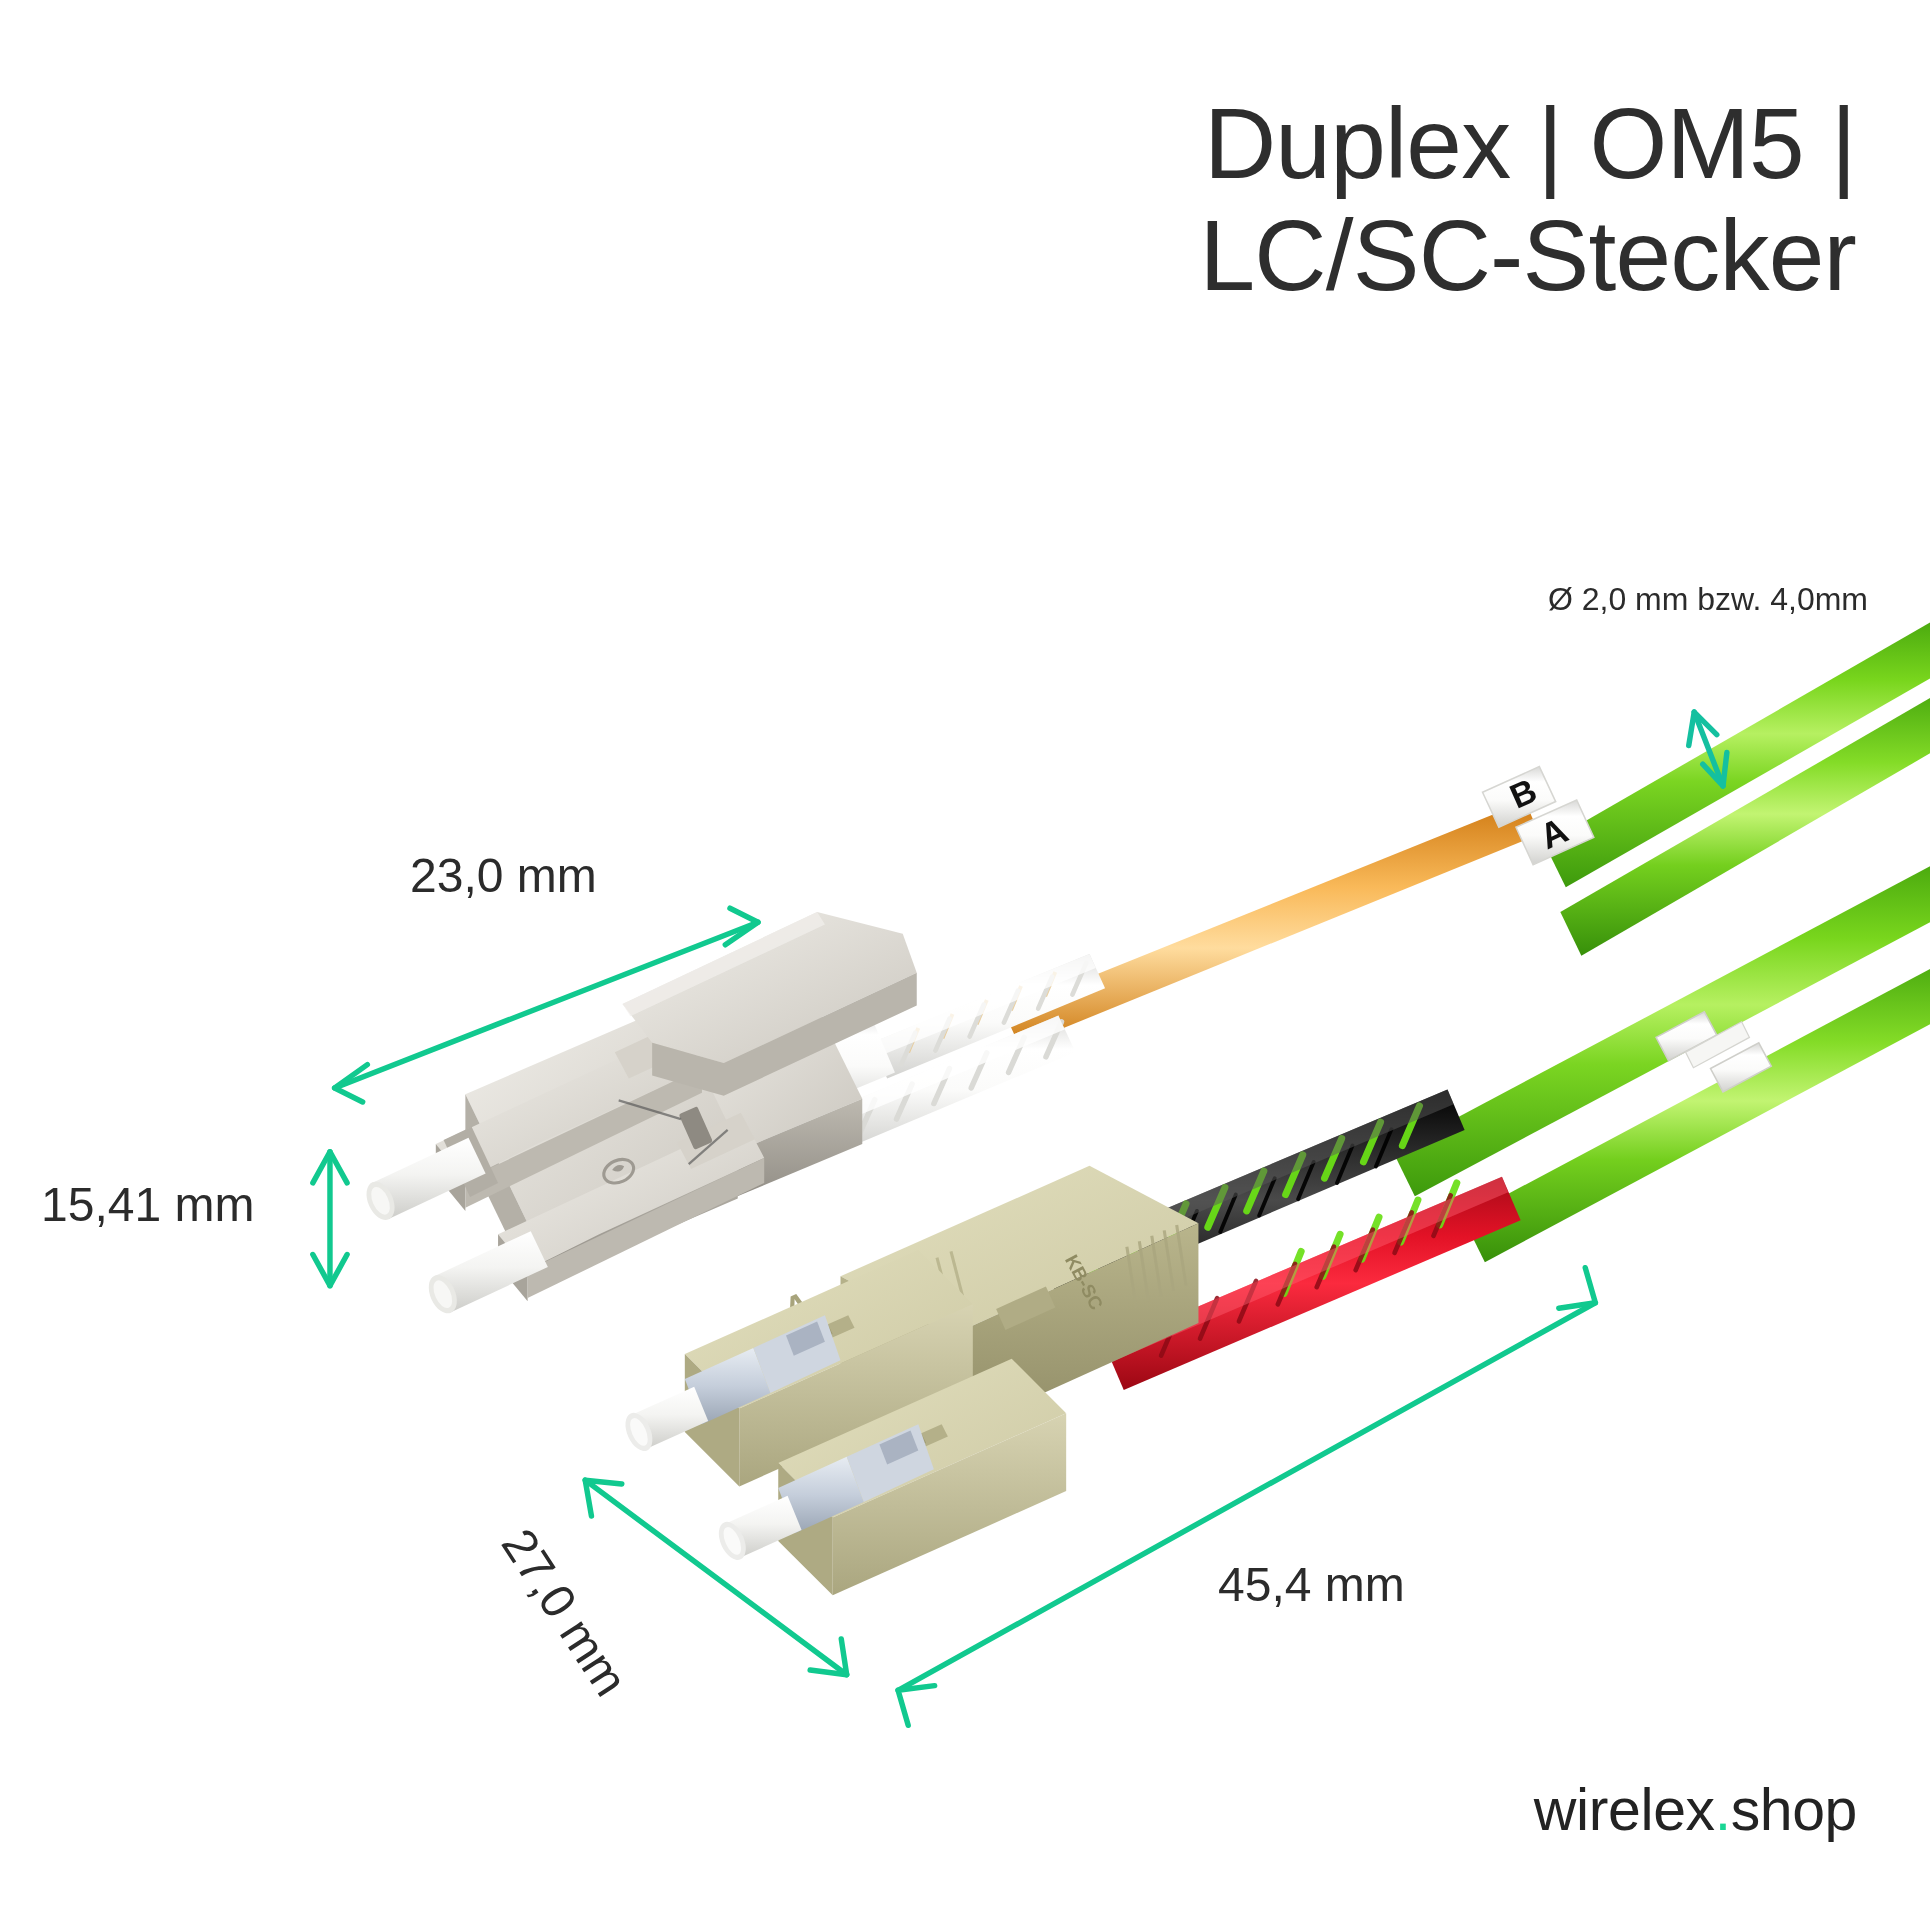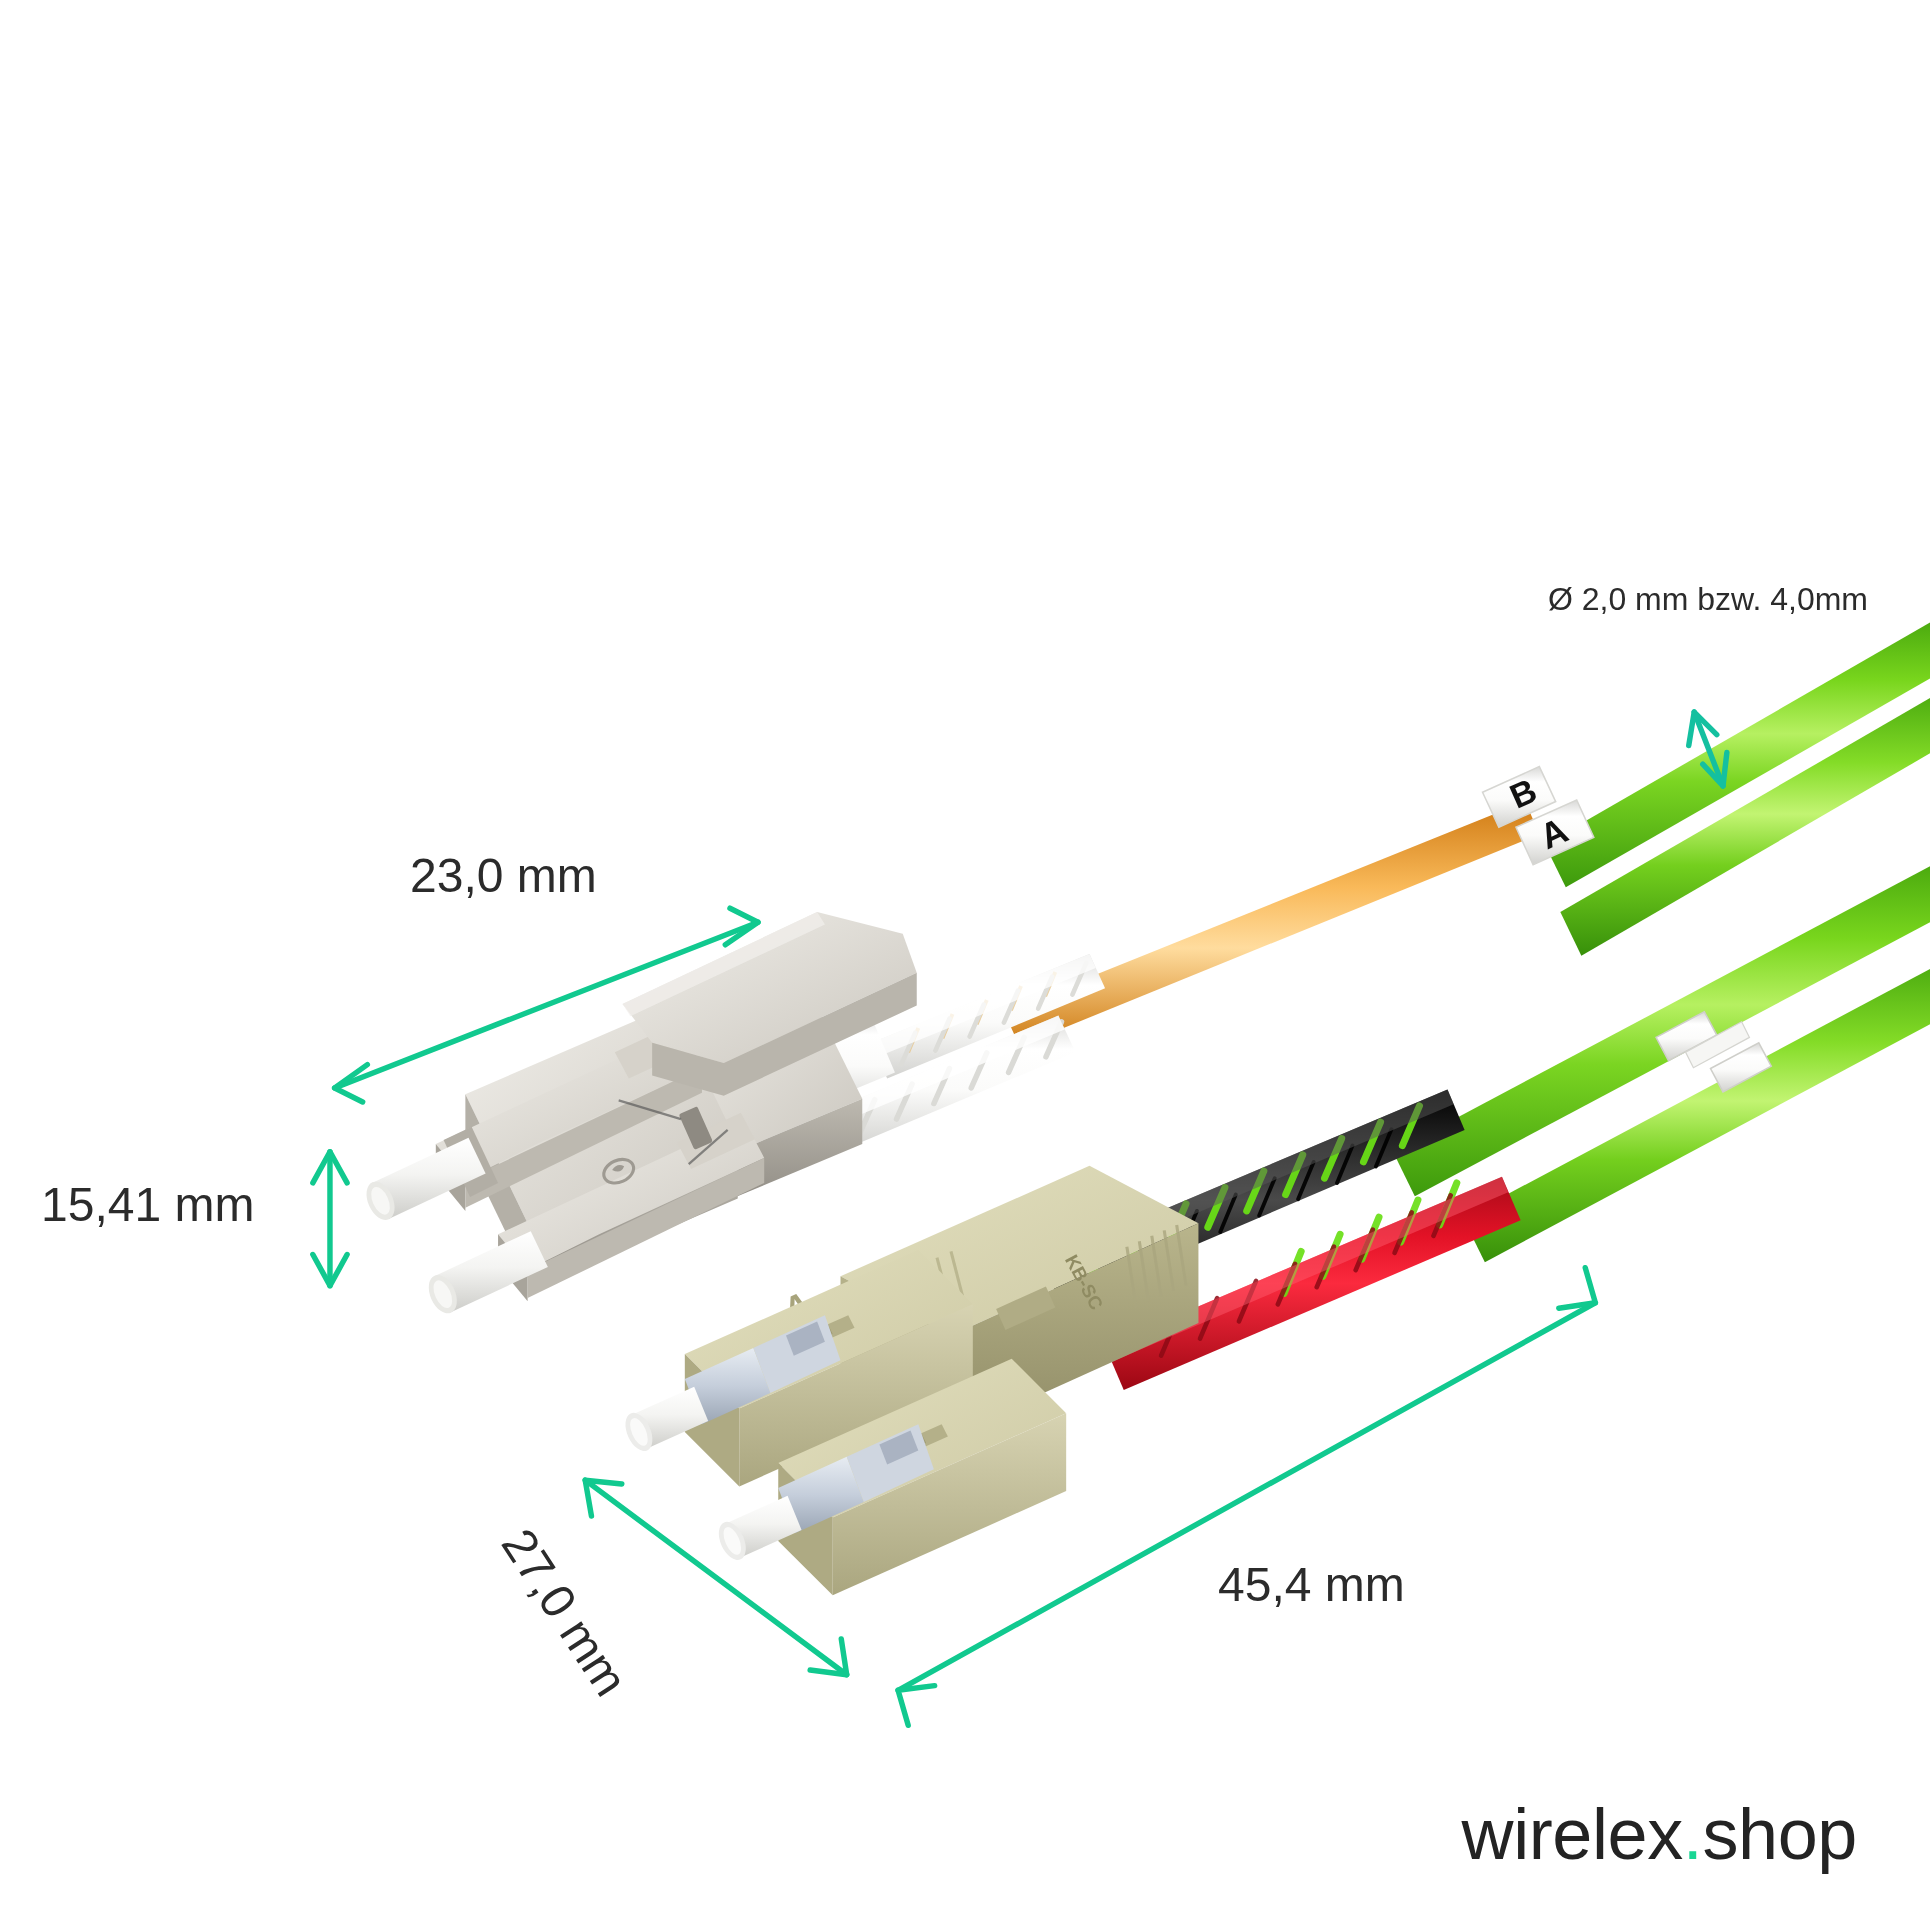--- a/index.html
+++ b/index.html
@@ -38,22 +38,22 @@
   }
   #lbl-diam{ right:62px; top:581px; font-size:32px;}
   #lbl-23  { left:410px; top:848px; }
   #lbl-1045{ left:41px;  top:1177px; }
   #lbl-27  { left:537px; top:1519px; transform-origin:0 0; transform:rotate(57deg); }
   #lbl-454 { left:1218px; top:1557px; }
 
   
   .watermark{
     position:absolute;
-    right:73px; bottom:55px;
-    font-size:72px;
+    right:73px; bottom:86px;
+    font-size:59px;
     color:#232323;
     font-weight:400;
     letter-spacing:-0.4px;
     white-space:nowrap;
   }
   .watermark .dot{color:#19d694;}
 
   
   svg.art{position:absolute;left:0;top:0;width:1930px;height:1930px;}
 </style>
@@ -415,20 +415,24 @@
       </g>
 
       <g>
         <path d="M1154,2172 L2050,1674"></path>
         <path d="M1154,2172 L1201,2166 M1154,2172 L1167,2217"></path>
         <path d="M2050,1674 L2003,1681 M2050,1674 L2037,1629"></path>
       </g>
     </g>
   </svg>
 
+  <div class="title">
+    <span class="l1">Duplex | OM5 |</span>
+    <span class="l2">LC/SC-Stecker</span>
+  </div>
 
   <div class="dim-label" id="lbl-diam">Ø 2,0 mm bzw. 4,0mm</div>
   <div class="dim-label" id="lbl-23">23,0 mm</div>
   <div class="dim-label" id="lbl-1045">15,41 mm</div>
   <div class="dim-label" id="lbl-27">27,0 mm</div>
   <div class="dim-label" id="lbl-454">45,4 mm</div>
 
   <div class="watermark">
     <span>wirelex</span><span class="dot">.</span><span>shop</span>
   </div>

